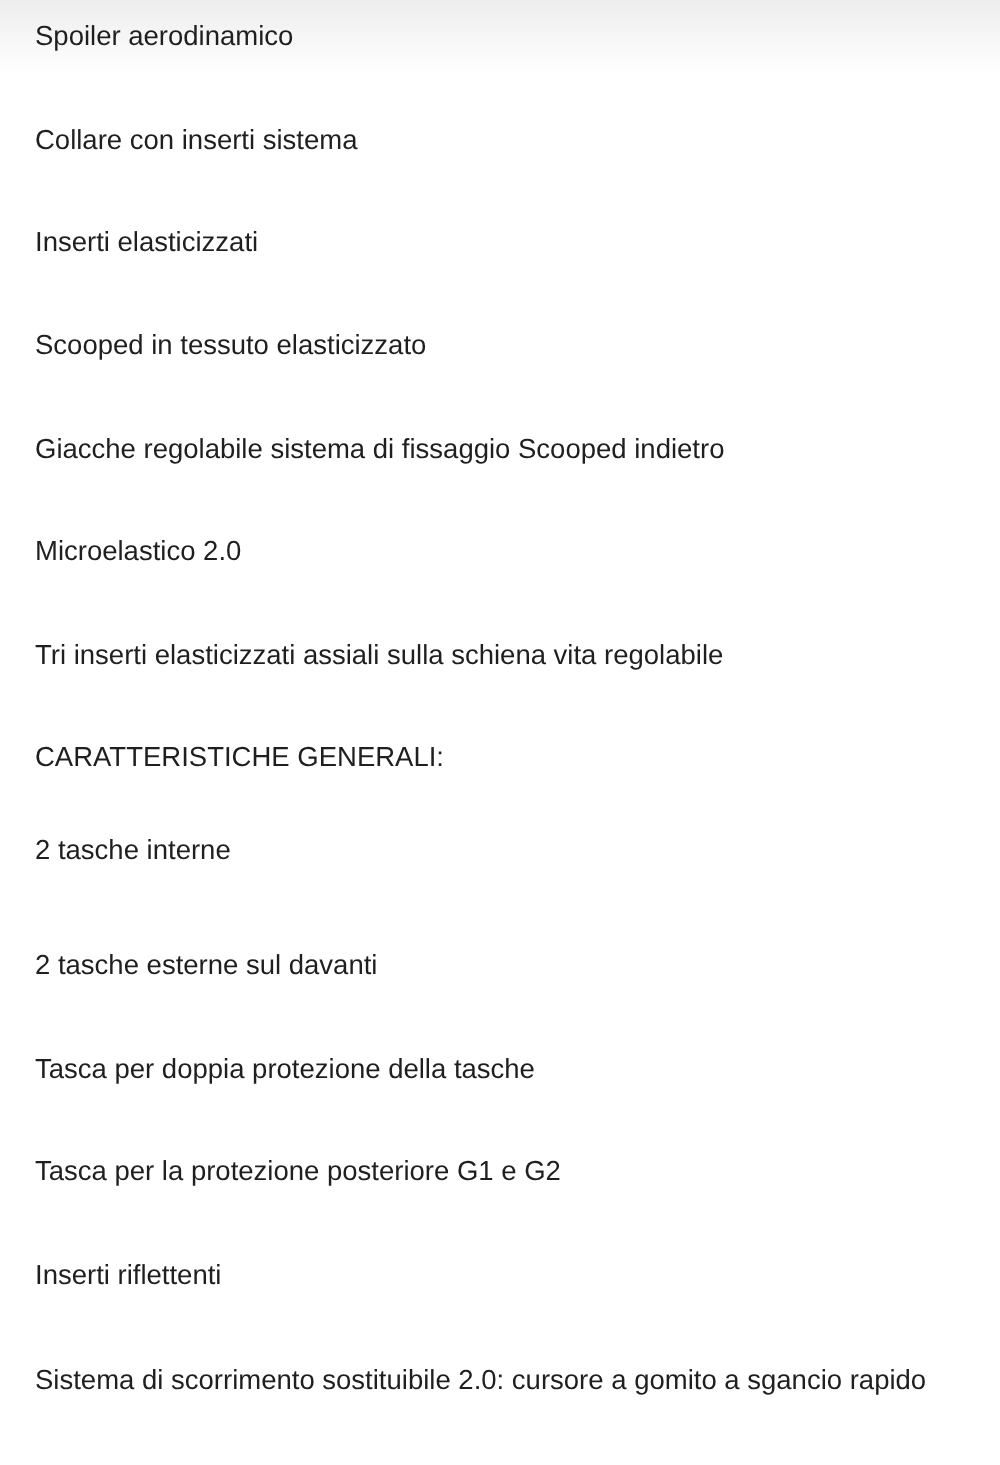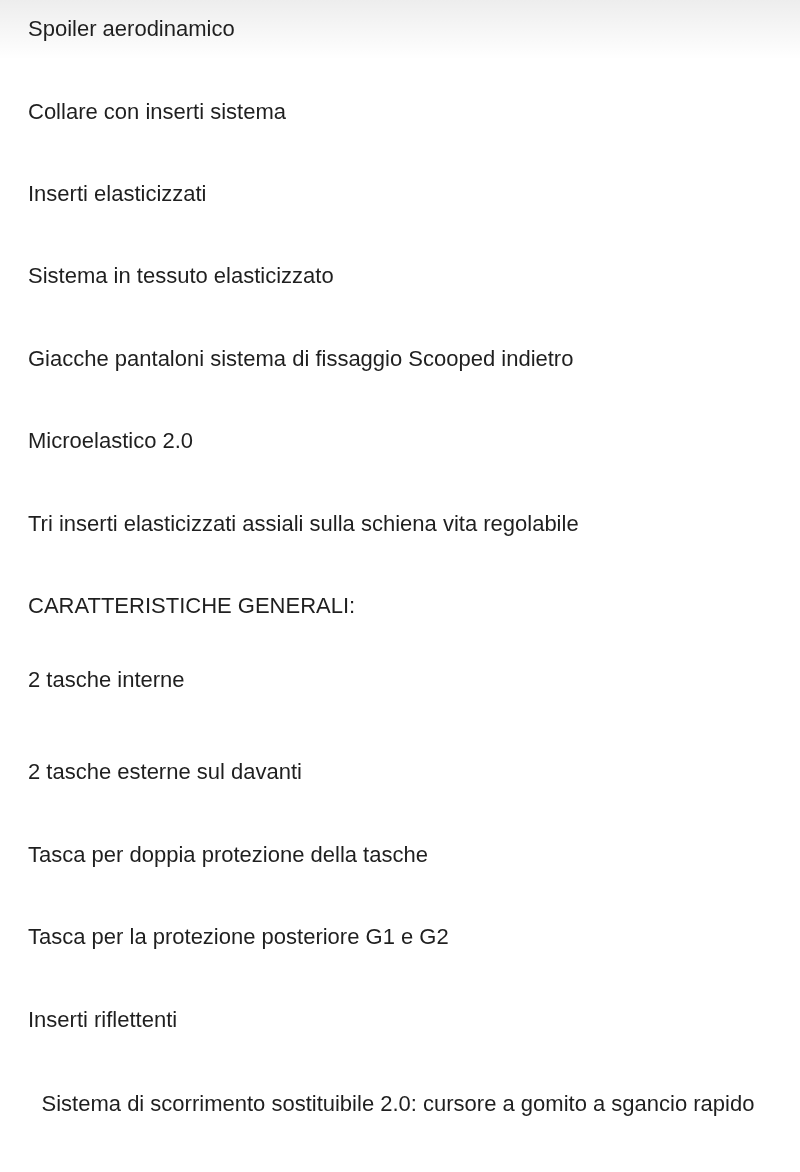--- a/index.html
+++ b/index.html
@@ -32,34 +32,33 @@
       position: absolute;
       left: 0;
       font-size: 22px;
       line-height: 40px;
       white-space: nowrap;
       letter-spacing: 0;
     }
     .line.wrap {
       white-space: normal;
       width: 740px;
-      text-align: center;
     }
   </style>
 </head>
 <body>
 
 <div class="top-shadow"></div>
 
 <div class="doc">
   <div class="line" style="top:9px">Spoiler aerodinamico</div>
   <div class="line" style="top:92px">Collare con inserti sistema</div>
   <div class="line" style="top:174px">Inserti elasticizzati</div>
-  <div class="line" style="top:256px">Sistema in tessuto elasticizzato</div>
-  <div class="line" style="top:339px">Giacche pantaloni sistema di fissaggio Scooped indietro</div>
+  <div class="line" style="top:256px">Scooped in tessuto elasticizzato</div>
+  <div class="line" style="top:339px">Giacche regolabile sistema di fissaggio Scooped indietro</div>
   <div class="line" style="top:421px">Microelastico 2.0</div>
   <div class="line" style="top:504px">Tri inserti elasticizzati assiali sulla schiena vita regolabile</div>
   <div class="line" style="top:586px">CARATTERISTICHE GENERALI:</div>
   <div class="line" style="top:660px">2 tasche interne</div>
   <div class="line" style="top:752px">2 tasche esterne sul davanti</div>
   <div class="line" style="top:835px">Tasca per doppia protezione della tasche</div>
   <div class="line" style="top:917px">Tasca per la protezione posteriore G1 e G2</div>
   <div class="line" style="top:1000px">Inserti riflettenti</div>
   <div class="line wrap" style="top:1084px">Sistema di scorrimento sostituibile 2.0: cursore a gomito a sgancio rapido</div>
 </div>

